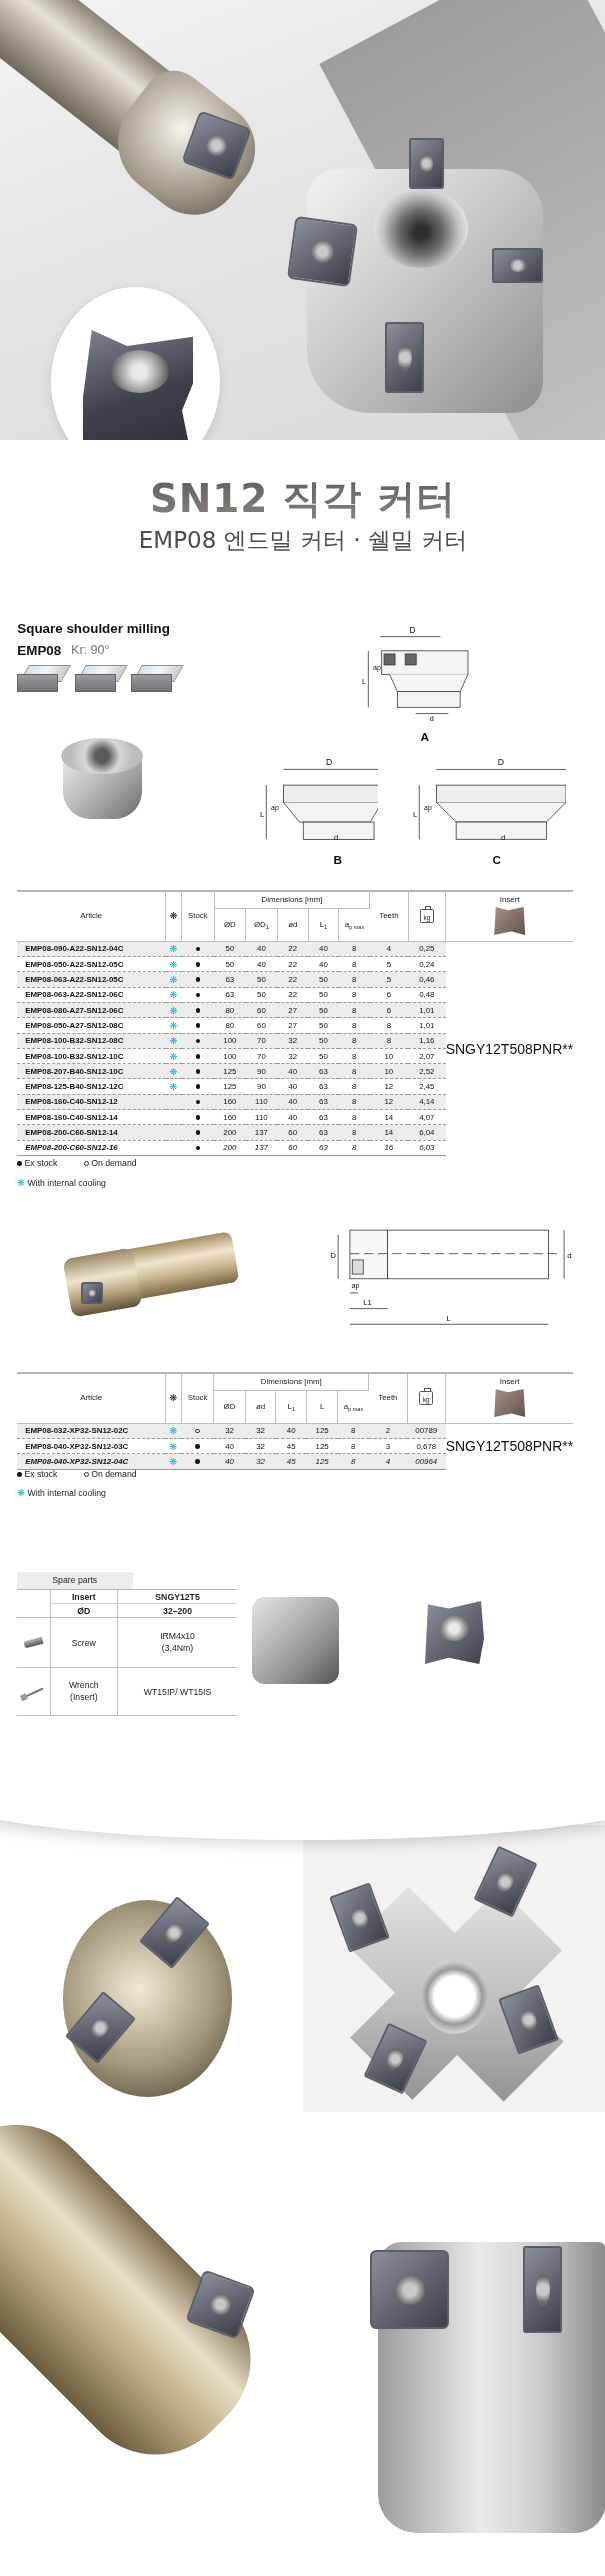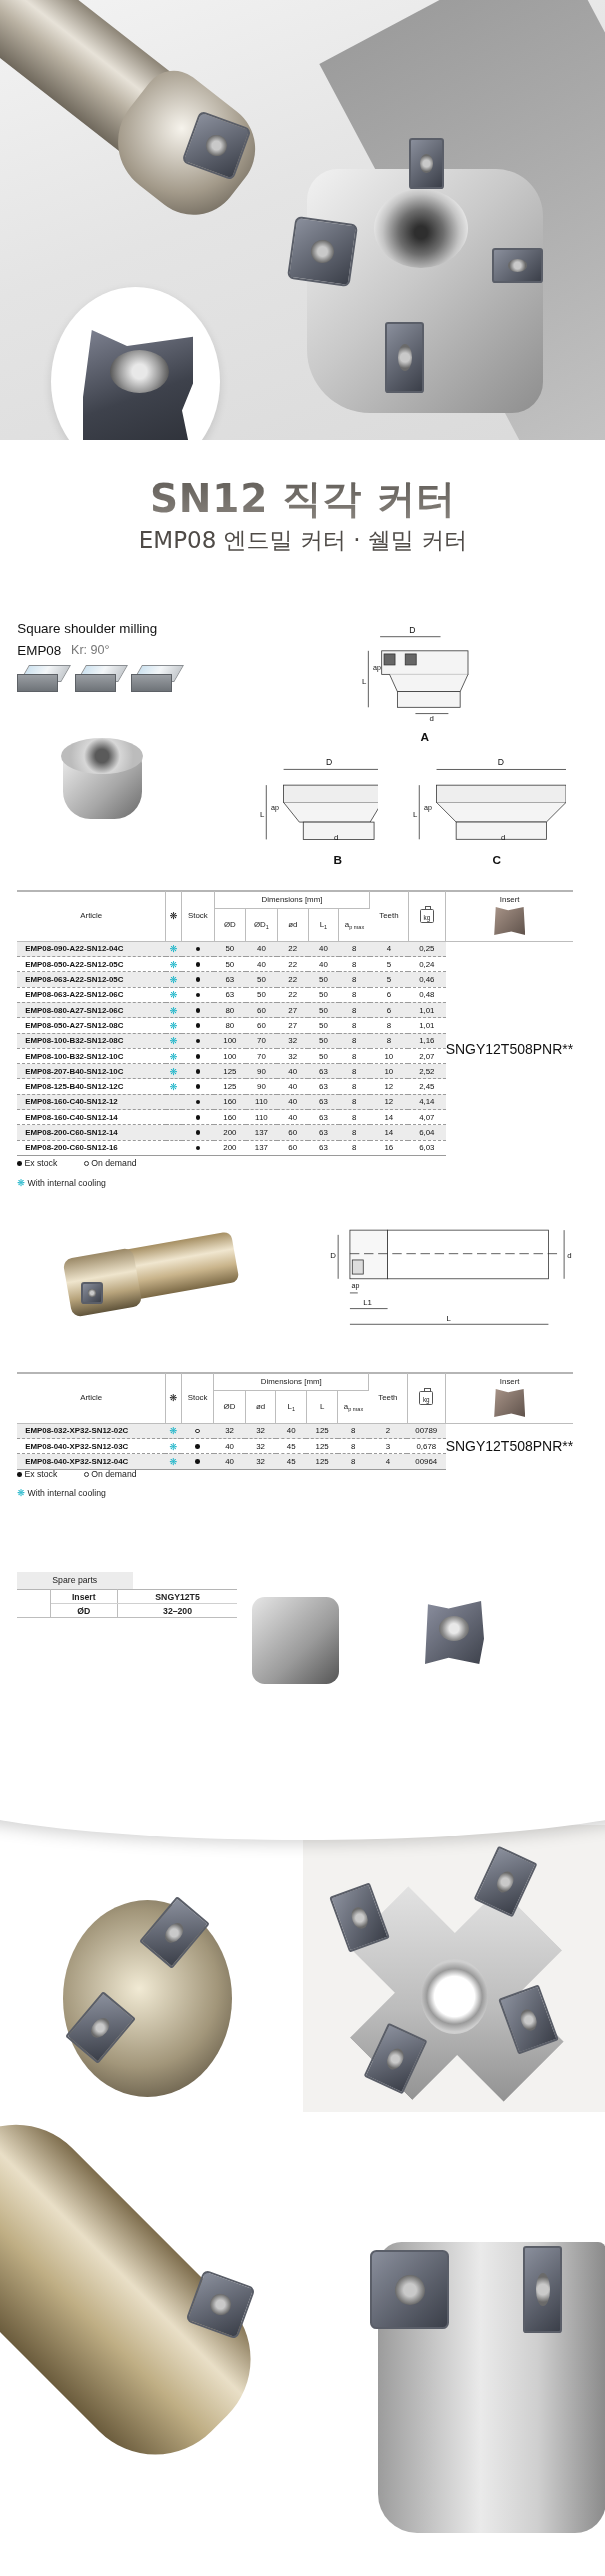--- a/index.html
+++ b/index.html
@@ -16,22 +16,22 @@
   .hero .big-insert { position: absolute; left: 83px; top: 330px; width: 110px; height: 134px; background: linear-gradient(160deg, #7d8190 0%, #3e424c 50%, #2a2d34 100%); clip-path: polygon(8% 0, 40% 12%, 100% 5%, 100% 40%, 90% 60%, 100% 100%, 30% 88%, 0 100%, 0 50%); }
   .hero .big-insert-hole { position: absolute; left: 110px; top: 350px; width: 59px; height: 43px; border-radius: 50%; background: radial-gradient(circle, #e8e8e8 20%, #9a9a9a 55%, #5a5a5a 80%); }
   .hero .face-body { position: absolute; left: 307px; top: 169px; width: 236px; height: 244px; border-radius: 31px 47px 31px 63px; background: linear-gradient(135deg, #f2f2f2 0%, #c9c9c9 45%, #8e8e8e 100%); }
   .hero .face-hole { position: absolute; left: 374px; top: 189px; width: 94px; height: 79px; border-radius: 50%; background: radial-gradient(circle at 50% 55%, #2e2e2e 10%, #6d6d6d 35%, #c4c4c4 60%, #e6e6e6 75%); }
 
   
   .title { position: absolute; left: 0; top: 472px; width: 606px; text-align: center; font-size: 39px; font-weight: bold; letter-spacing: 0.8px; color: #5a5652; background: linear-gradient(180deg, #5e5a55, #8b8680); -webkit-background-clip: text; background-clip: text; -webkit-text-fill-color: transparent; font-family: "DejaVu Sans", sans-serif; }
   .subtitle { position: absolute; left: 0; top: 525px; width: 606px; text-align: center; font-size: 23px; color: #4f4b47; font-family: "DejaVu Sans", sans-serif; }
 
   
-  .sec-title { position: absolute; left: 17.3px; top: 621px; font-size: 13.4px; font-weight: normal; color: #111; }
-  .sec-code { position: absolute; left: 17.3px; top: 643px; font-size: 13.4px; font-weight: normal; color: #111; }
+  .sec-title { position: absolute; left: 17.3px; top: 621px; font-size: 13.4px; font-weight: bold; color: #111; }
+  .sec-code { position: absolute; left: 17.3px; top: 643px; font-size: 13.4px; font-weight: bold; color: #111; }
   .sec-kr { position: absolute; left: 71px; top: 643px; font-size: 12.6px; color: #777; }
   .shape { position: absolute; top: 665px; width: 44px; height: 28px; }
   .shape .top { position: absolute; left: 0; top: 0; width: 42px; height: 17.3px; background: linear-gradient(90deg, #cfe3f0, #f3f6f8 50%, #c8ccd0); transform: skewX(-30deg); left: 6.3px; border: 0.8px solid #8a8e92; }
   .shape .front { position: absolute; left: 0; top: 9.4px; width: 41px; height: 17.3px; background: linear-gradient(180deg, #9a9ea3, #6e7378); border: 0.8px solid #5d6166; }
 
   
   .prod-img { position: absolute; left: 55px; top: 732px; width: 94px; height: 94px; }
   .prod-img .body { position: absolute; left: 7.9px; top: 15.7px; width: 79px; height: 71px; border-radius: 15.7px 15.7px 27.5px 27.5px; background: linear-gradient(135deg, #f1f1f1, #a7a7a7 60%, #6a6a6a); }
   .prod-img .top { position: absolute; left: 6.3px; top: 6.3px; width: 82px; height: 36px; border-radius: 50%; background: radial-gradient(circle, #5a5a5a 15%, #d7d7d7 40%, #bcbcbc 70%); }
 
@@ -40,21 +40,21 @@
   .diag-label { position: absolute; font-size: 11.8px; font-weight: bold; color: #111; text-align: center; }
 
   
   table.spec { position: absolute; border-collapse: collapse; font-size: 7.9px; color: #111; }
   table.spec th { font-weight: normal; text-align: center; border-right: 0.8px solid #bdbdbd; border-bottom: 0.8px solid #bdbdbd; padding: 0; color: #222; }
   table.spec th:last-child { border-right: none; }
   table.spec td { text-align: center; height: 15.3px; padding: 0; border-bottom: 0.8px dashed #9a9a9a; }
   table.spec td.article { text-align: left; padding-left: 7.9px; font-weight: bold; }
   table.spec tr.odd td.cell { background: #ececec; }
   table.spec td.insert { background: #fff; border-bottom: none; font-size: 14px; }
-  table.spec tr:last-child td { border-bottom: 0.8px solid #9a9a9a; }
+  table.spec tr:last-child td { border-bottom: 0.8px solid #9a9a9a; font-style: italic; }
   .topline { position: absolute; height: 1.6px; background: #b5b5b5; }
   .cool { color: #1cb5c9; font-weight: bold; font-size: 9.4px; }
   .dot { display: inline-block; width: 4.7px; height: 4.7px; border-radius: 50%; background: #111; }
   .ring { display: inline-block; width: 4.7px; height: 4.7px; border-radius: 50%; border: 0.8px solid #333; background: #fff; }
   .sub { font-size: 5.5px; vertical-align: -1.6px; }
   .kg-icon { display: inline-block; width: 14px; height: 14px; border: 0.8px solid #555; border-radius: 1.6px; font-size: 6.3px; line-height: 9.4px; padding-top: 3.1px; position: relative; }
   .kg-icon::before { content: ""; position: absolute; left: 3.9px; top: -3.9px; width: 4.7px; height: 3.1px; border: 0.8px solid #555; border-bottom: none; }
   .mini-insert { display: inline-block; width: 31px; height: 28px; background: linear-gradient(135deg, #a89488, #5f524b); clip-path: polygon(5% 0, 45% 12%, 95% 0, 100% 100%, 55% 88%, 0 100%); position: relative; }
   .legend { position: absolute; font-size: 8.7px; color: #222; }
 
@@ -517,20 +517,36 @@
       <tr class="first" style="height:14px;">
     <td style="border-bottom:none;"></td>
     <td class="b" style="border-bottom:0.8px solid #d0d0d0;">Insert</td>
     <td class="b" style="border-right:none;border-bottom:0.8px solid #d0d0d0;">SNGY12T5</td>
   </tr>
   <tr style="height:14px;">
     <td></td>
     <td class="b">ØD</td>
     <td class="b" style="border-right:none;">32–200</td>
   </tr>
+  <tr style="height:50px;">
+    <td><span class="screw-icon"></span></td>
+    <td>Screw</td>
+    <td style="border-right:none;line-height:1.35;">
+          <div>IRM4x10</div>
+          <div>(3,4Nm)</div>
+        </td>
+  </tr>
+  <tr style="height:48px;">
+    <td><span class="wrench-icon"></span></td>
+    <td style="line-height:1.35;">
+          <div>Wrench</div>
+          <div>(Insert)</div>
+        </td>
+    <td style="border-right:none;">WT15IP/ WT15IS</td>
+  </tr>
 </tbody>
   </table>
 <div class="spare-photo"></div>
 <div class="spare-insert"></div>
 <div class="spare-insert-hole"></div>
 
 <div class="gal-left"></div>
 <div class="gal-right"></div>
 <div class="curve-sep"></div>
 <div class="gold-face"></div>

